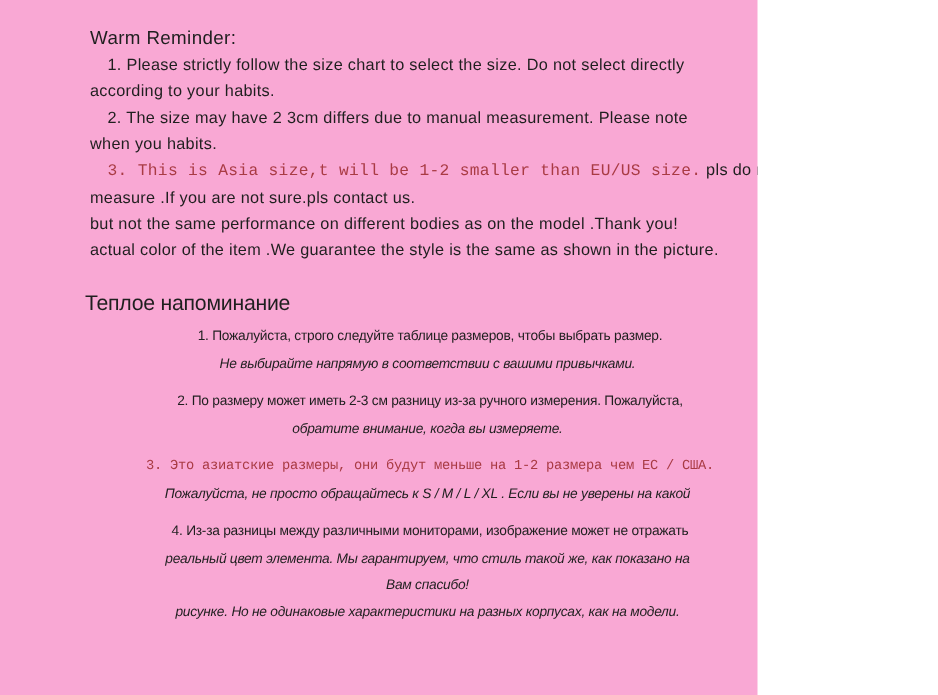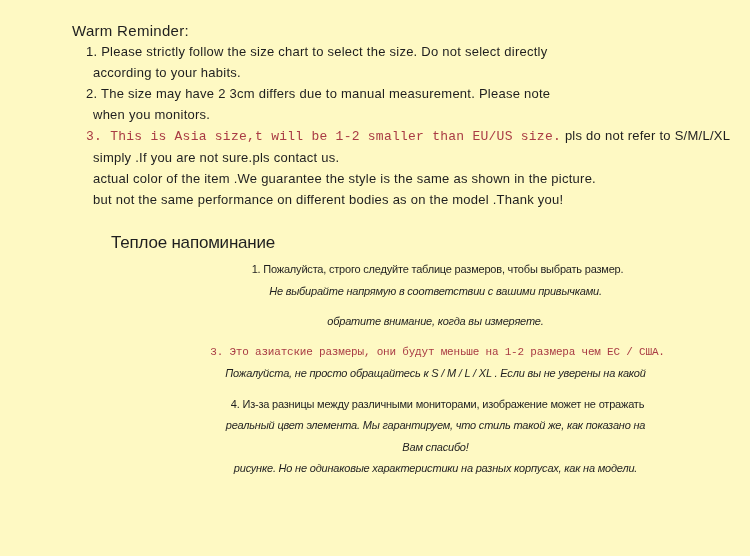--- a/index.html
+++ b/index.html
@@ -2,23 +2,23 @@
 <html><head>
 <meta charset="utf-8">
 <style>
   html, body {
     margin: 0;
     padding: 0;
     background: #ffffff;
   }
   .page {
     position: relative;
-    width: 750px;
+    width: 606px;
     height: 556px;
-    background: #fef9c3;
+    background: #f9a8d4;
     overflow: hidden;
     font-family: "Liberation Sans", sans-serif;
     color: #1f1f1f;
   }
   
   .en-section {
     padding: 20px 0 0 72px;
   }
   .en-title {
     font-size: 15px;
@@ -26,25 +26,24 @@
     letter-spacing: 0.3px;
     white-space: nowrap;
   }
   .en-line {
     font-size: 13px;
     line-height: 21px;
     letter-spacing: 0.25px;
     white-space: nowrap;
   }
   .en-num  { margin-left: 14px; }
-  .en-cont { margin-left: 21px; }
+  .en-cont { }
   
   .ru-section {
     padding: 22px 0 0 68px;
-    margin-left: 43px;
   }
   .ru-title {
     font-size: 17px;
     line-height: 22px;
     margin-bottom: 5px;
     letter-spacing: -0.2px;
     white-space: nowrap;
   }
   .ru-para {
     margin: 0 0 9px 0;
@@ -66,38 +65,39 @@
 
 <div class="page">
 
   <section class="en-section">
     <div class="en-title">Warm Reminder:</div>
 
     <div class="en-line en-num">1. Please strictly follow the size chart to select the size. Do not select directly</div>
     <div class="en-line en-cont">according to your habits.</div>
 
     <div class="en-line en-num">2. The size may have 2 3cm differs due to manual measurement. Please note</div>
-    <div class="en-line en-cont">when you monitors.</div>
+    <div class="en-line en-cont">when you habits.</div>
 
     <div class="en-line en-num"><span class="red">3. This is Asia size,t will be 1-2 smaller than EU/US size.</span><span> pls do not refer to S/M/L/XL</span></div>
-    <div class="en-line en-cont">simply .If you are not sure.pls contact us.</div>
+    <div class="en-line en-cont">measure .If you are not sure.pls contact us.</div>
 
+    <div class="en-line en-cont">but not the same performance on different bodies as on the model .Thank you!</div>
     <div class="en-line en-cont">actual color of the item .We guarantee the style is the same as shown in the picture.</div>
-    <div class="en-line en-cont">but not the same performance on different bodies as on the model .Thank you!</div>
   </section>
 
   <section class="ru-section">
     <div class="ru-title">Теплое напоминание</div>
 
     <div class="ru-para">
       <div class="ru-line ru-num">1. Пожалуйста, строго следуйте таблице размеров, чтобы выбрать размер.</div>
       <div class="ru-line ru-cont">Не выбирайте напрямую в соответствии с вашими привычками.</div>
     </div>
 
     <div class="ru-para">
+      <div class="ru-line ru-num">2. По размеру может иметь 2-3 см разницу из-за ручного измерения. Пожалуйста,</div>
       <div class="ru-line ru-cont">обратите внимание, когда вы измеряете.</div>
     </div>
 
     <div class="ru-para">
       <div class="ru-line ru-num red">3. Это азиатские размеры, они будут меньше на 1-2 размера чем ЕС / США.</div>
       <div class="ru-line ru-cont">Пожалуйста, не просто обращайтесь к S / M / L / XL . Если вы не уверены на какой</div>
     </div>
 
     <div class="ru-para">
       <div class="ru-line ru-num">4. Из-за разницы между различными мониторами, изображение может не отражать</div>

